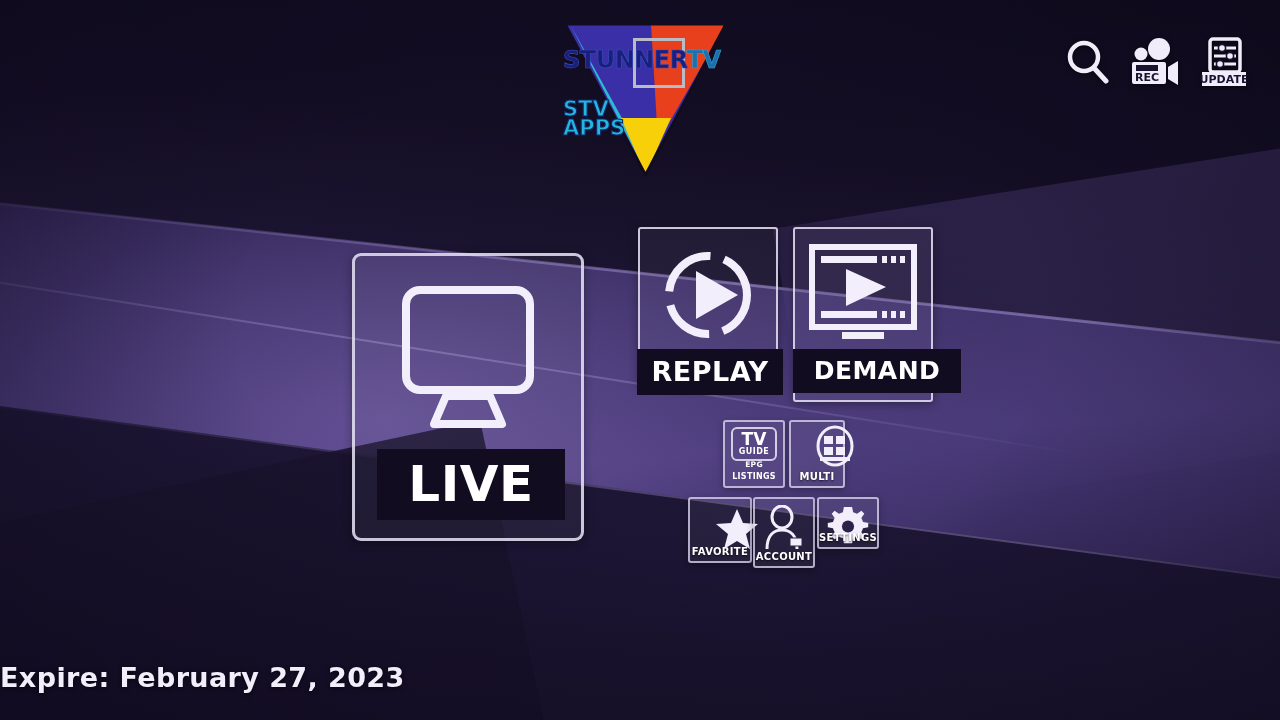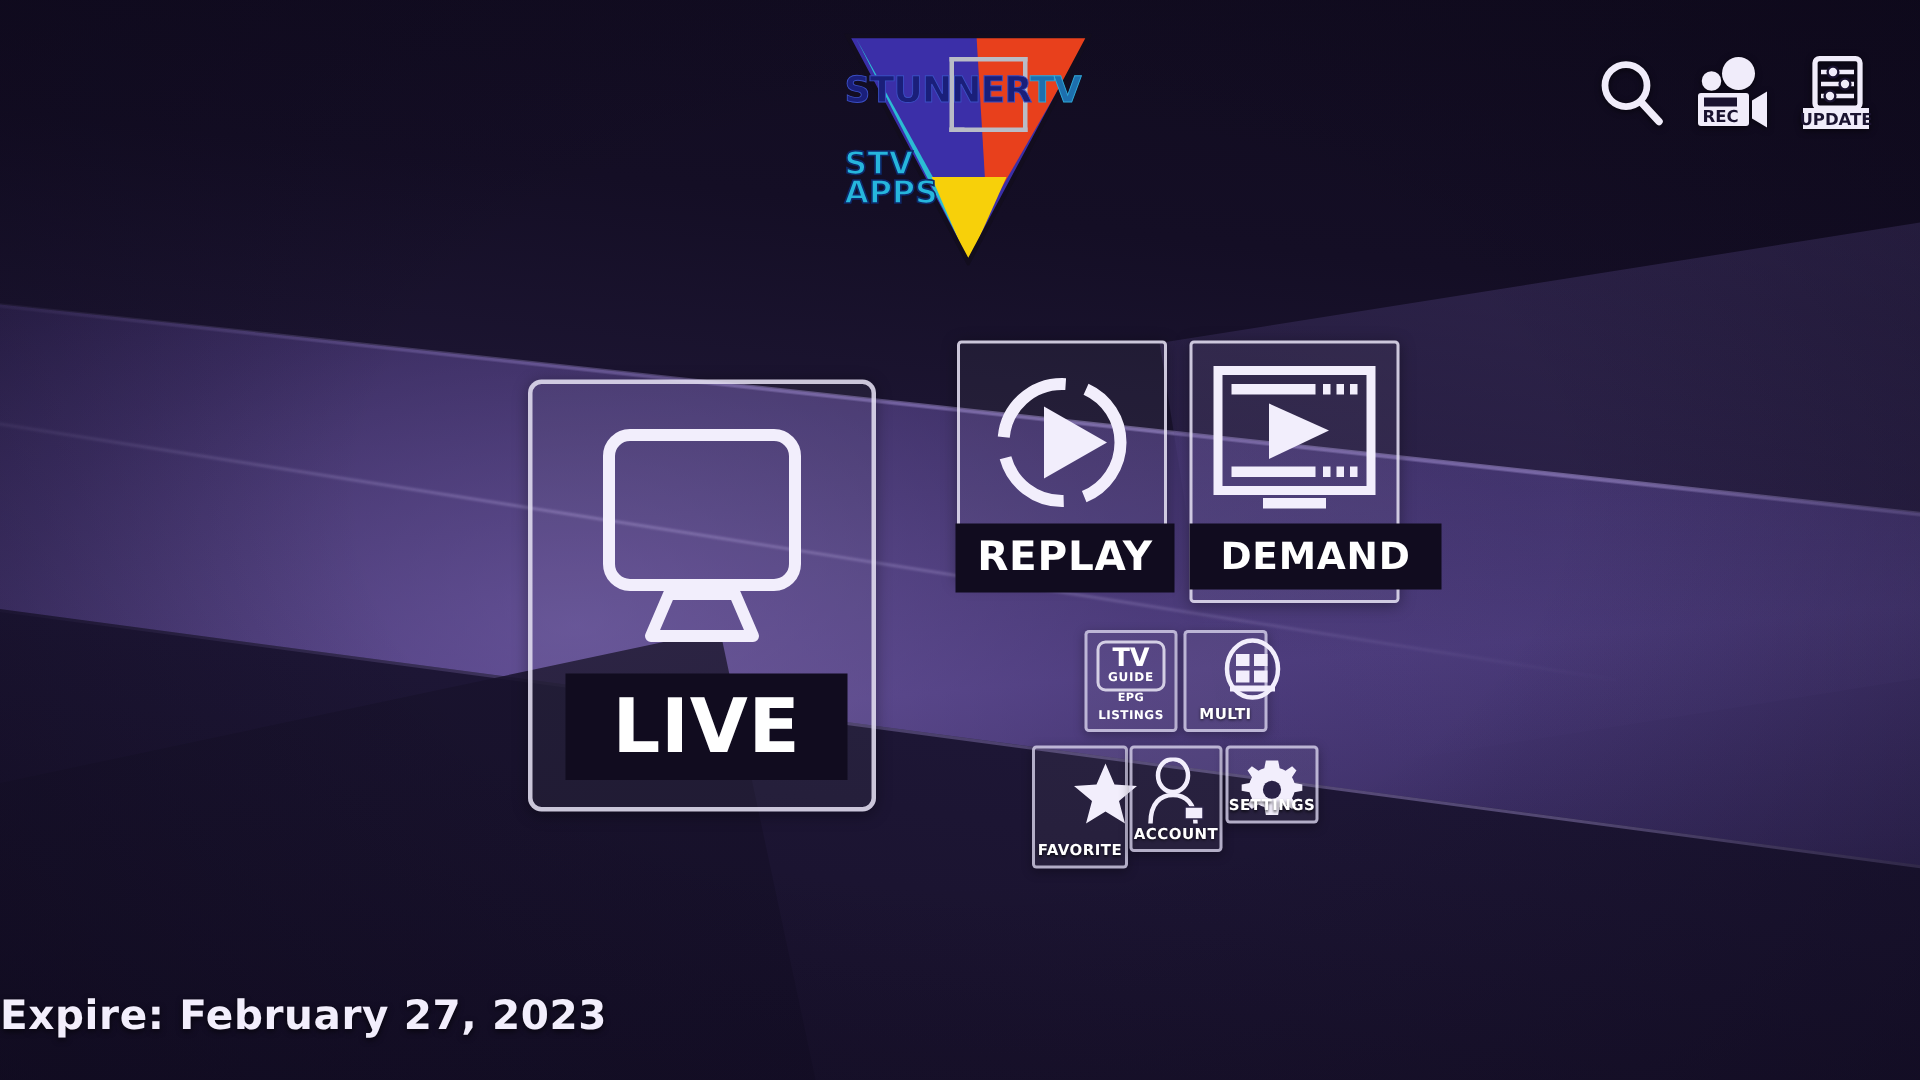--- a/index.html
+++ b/index.html
@@ -133,21 +133,21 @@
   }
   .tile-sm .cap {
     position: absolute; bottom: 4px; left: 0; width: 100%;
     text-align: center; color: #fff;
     font-family: "DejaVu Sans", sans-serif; font-weight: 700;
     font-size: 10px; letter-spacing: 0.3px;
     text-shadow: 0 1px 2px rgba(0,0,0,0.7);
   }
   #tile-tvguide { left: 723px; top: 420px; width: 62px; height: 68px; }
   #tile-multi   { left: 789px; top: 420px; width: 56px; height: 68px; padding-left: 36px; }
-  #tile-favorite{ left: 688px; top: 497px; width: 64px; height: 82px; padding-left: 33px; }
+  #tile-favorite{ left: 688px; top: 497px; width: 64px; height: 66px; padding-left: 33px; }
   #tile-account { left: 753px; top: 497px; width: 62px; height: 71px; }
   #tile-settings{ left: 817px; top: 497px; width: 62px; height: 52px; }
 
   .tvg-inner {
     position: absolute; left: 50%; top: 5px; transform: translateX(-50%);
     width: 46px; height: 34px; border: 2px solid rgba(226,222,240,0.9); border-radius: 6px;
     display: flex; flex-direction: column; align-items: center; justify-content: center;
   }
   .tvg-tv { font-family: "DejaVu Sans", sans-serif; font-weight: 900; font-size: 17px; color: #fff; line-height: 0.9; }
   .tvg-guide { font-family: "DejaVu Sans", sans-serif; font-weight: 700; font-size: 8px; color: #fff; line-height: 1; letter-spacing: 0.5px; }

